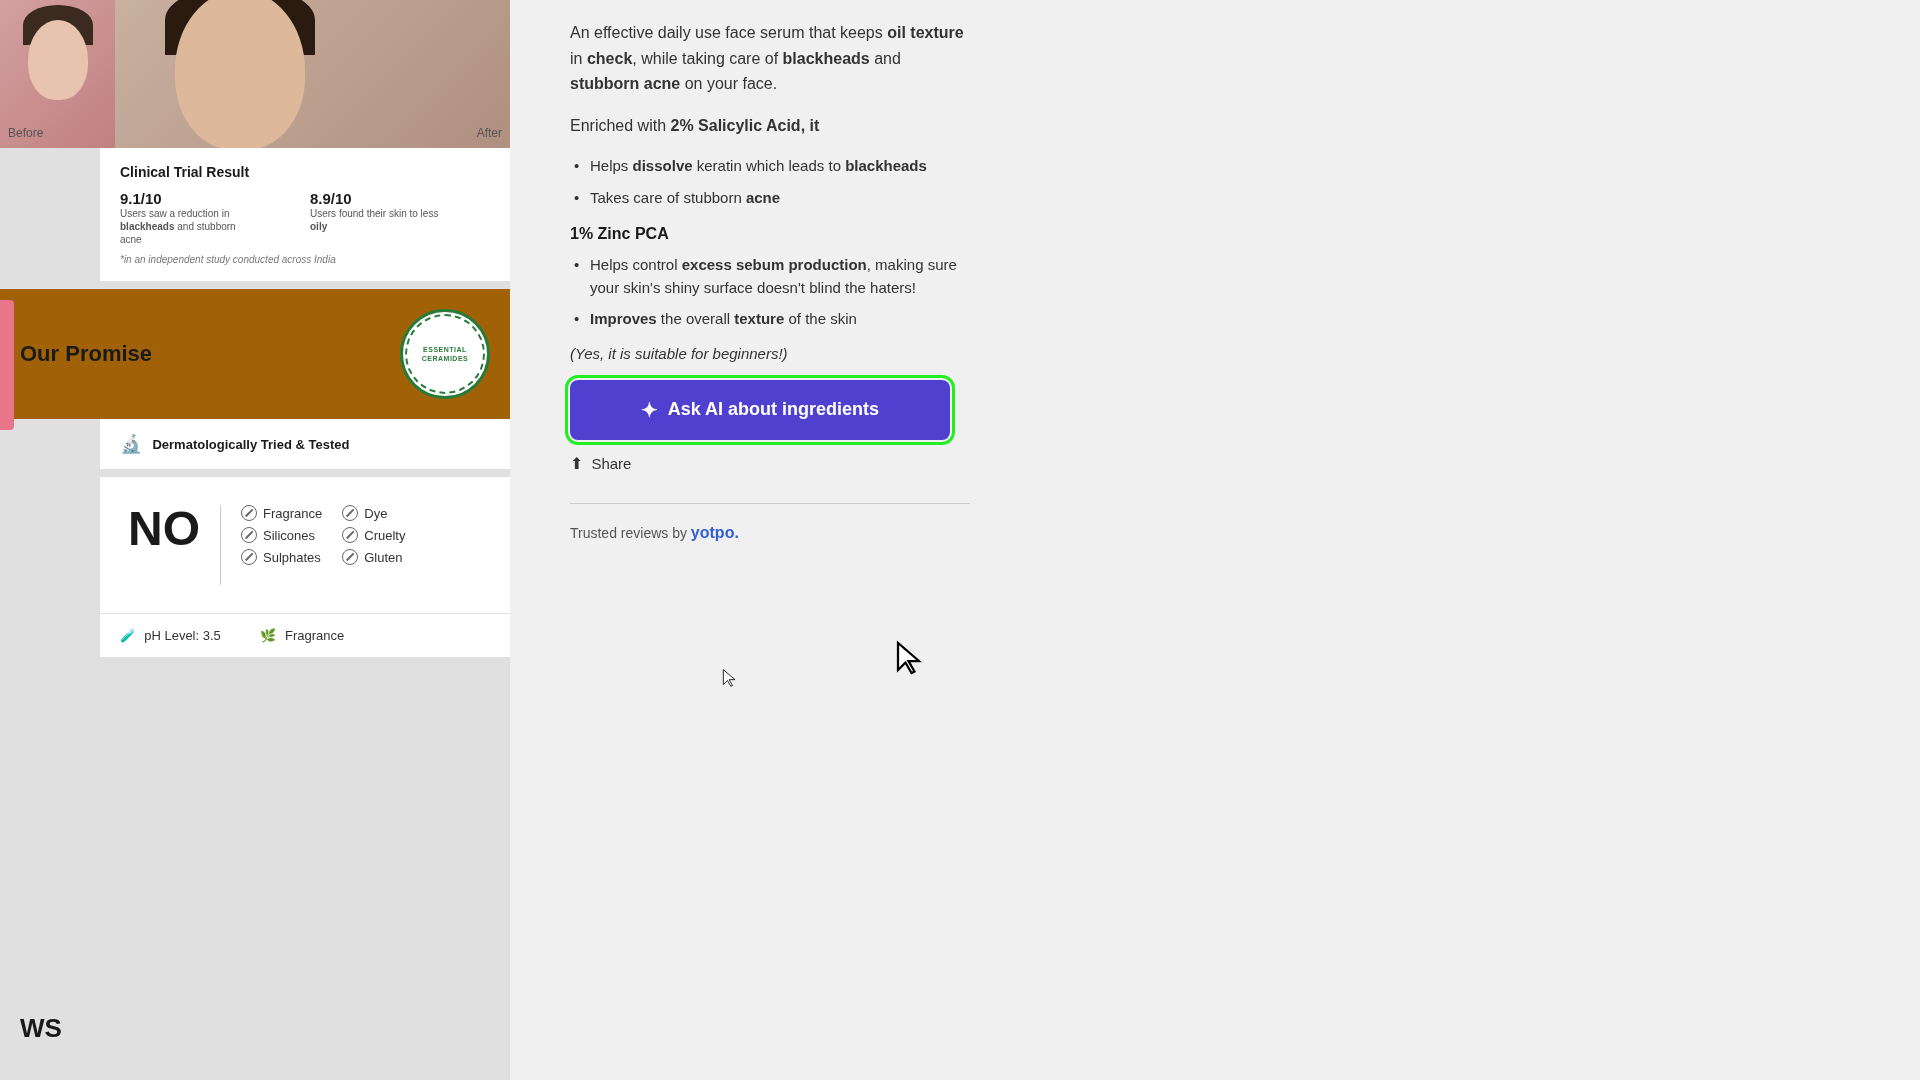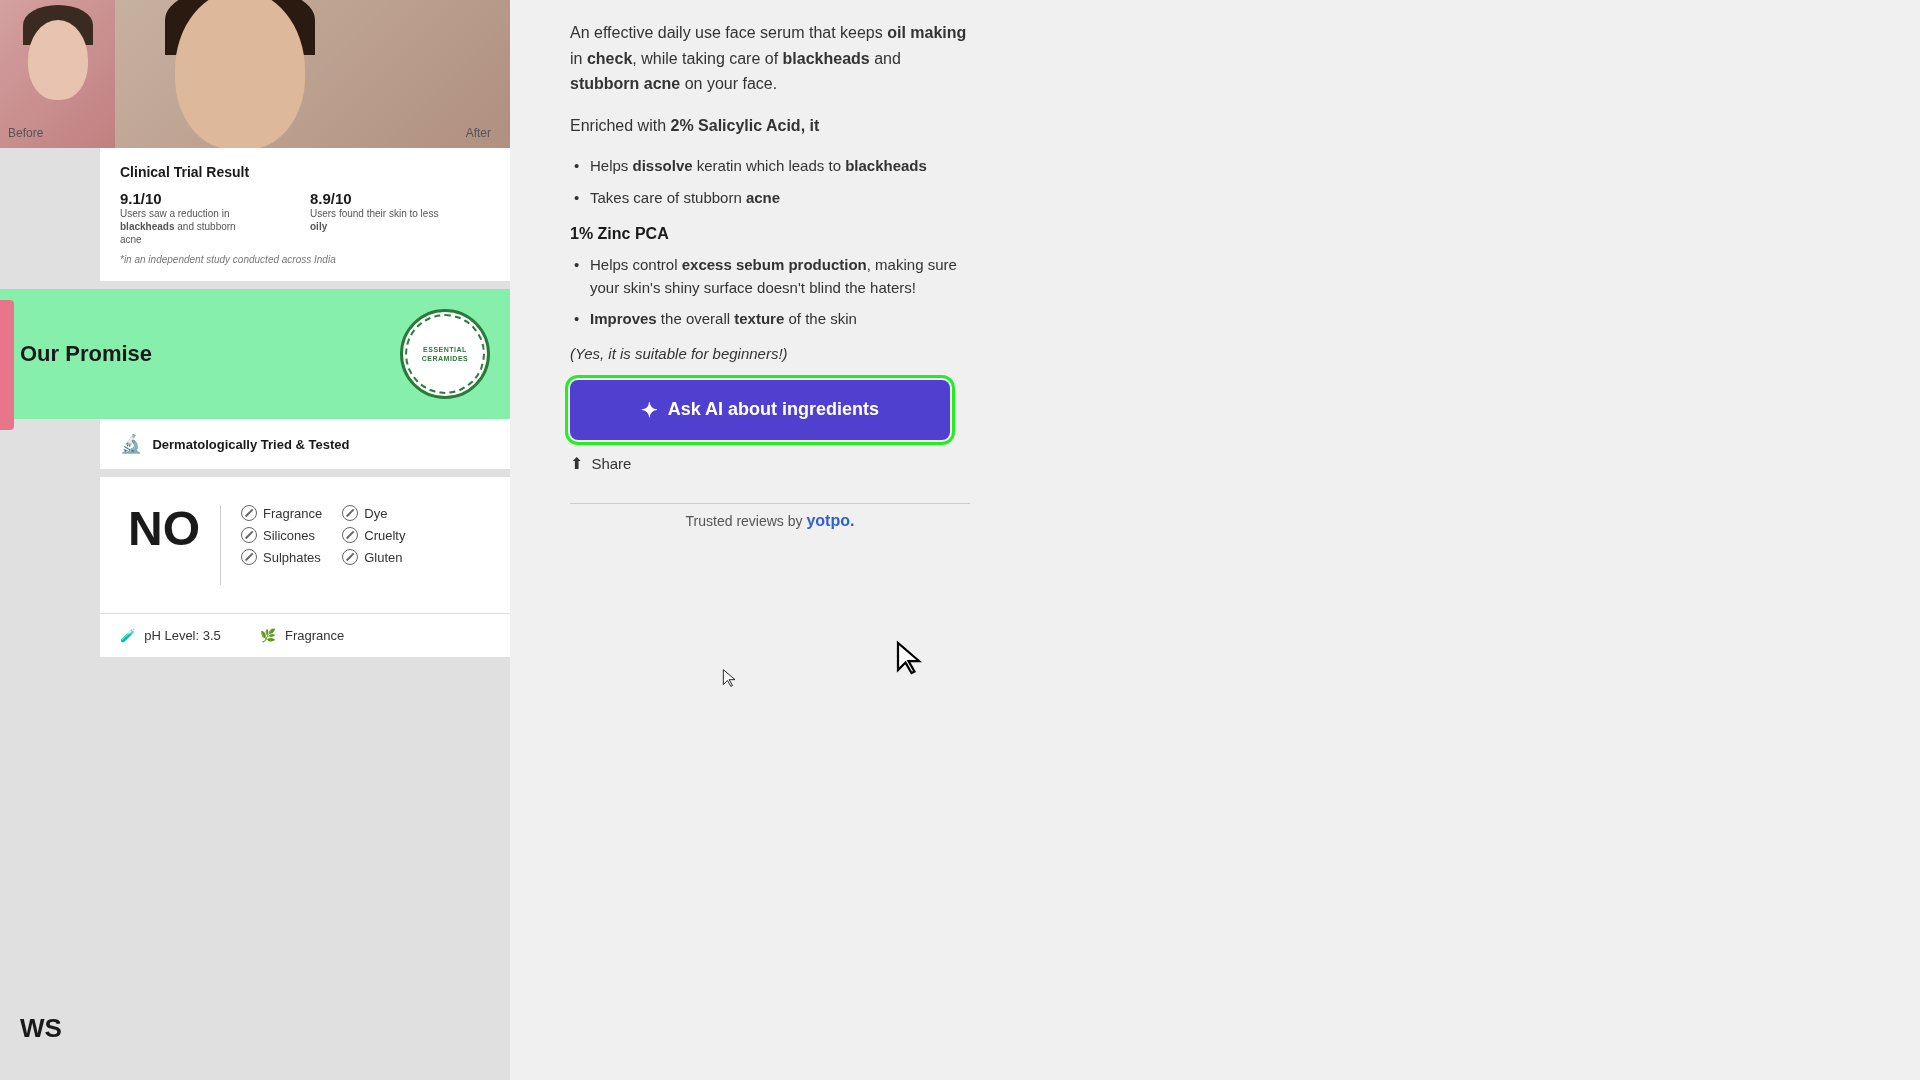--- a/index.html
+++ b/index.html
@@ -56,21 +56,21 @@
       overflow: hidden;
     }
 
     .before-label, .after-label {
       position: absolute;
       bottom: 8px;
       font-size: 12px;
       color: #555;
     }
     .before-label { left: 8px; }
-    .after-label { right: 19px; }
+    .after-label { right: 8px; }
 
     
     .face-silhouette-before {
       width: 60px;
       height: 80px;
       background: #e8c4b0;
       border-radius: 50% 50% 45% 45%;
       position: absolute;
       top: 20px;
       left: 28px;
@@ -147,21 +147,21 @@
 
     .trial-note {
       font-size: 10px;
       color: #777;
       font-style: italic;
       margin-top: 6px;
     }
 
     
     .our-promise {
-      background: #86efac;
+      background: #a16207;
       padding: 20px;
       display: flex;
       align-items: center;
       justify-content: space-between;
       margin-top: 8px;
       min-height: 110px;
     }
 
     .promise-title {
       font-size: 22px;
@@ -381,23 +381,22 @@
     }
 
     .share-icon {
       font-size: 16px;
     }
 
     
     .trusted-reviews {
       font-size: 14px;
       color: #555;
-      text-align: center;
       margin-top: 24px;
-      padding-top: 8px;
+      padding-top: 20px;
       border-top: 1px solid #ccc;
     }
 
     .yotpo-brand {
       font-weight: 800;
       color: #3060d0;
       font-size: 16px;
     }
 
     
@@ -556,21 +555,21 @@
     <div class="left-accent"></div>
 
     <div class="reviews-heading">WS</div>
 
   </div>
 
   <div class="right-panel">
     <div class="product-description">
 
       <p class="desc-intro">
-        An effective daily use face serum that keeps <strong>oil making</strong> in <strong>check</strong>, while taking care of <strong>blackheads</strong> and <strong>stubborn acne</strong> on your face.
+        An effective daily use face serum that keeps <strong>oil texture</strong> in <strong>check</strong>, while taking care of <strong>blackheads</strong> and <strong>stubborn acne</strong> on your face.
       </p>
 
       <p class="desc-intro">
         Enriched with <strong>2% Salicylic Acid, it</strong>
       </p>
 
       <ul class="benefit-list">
         <li>
           Helps <strong>dissolve</strong> keratin which leads to <strong>blackheads</strong>
         </li>

